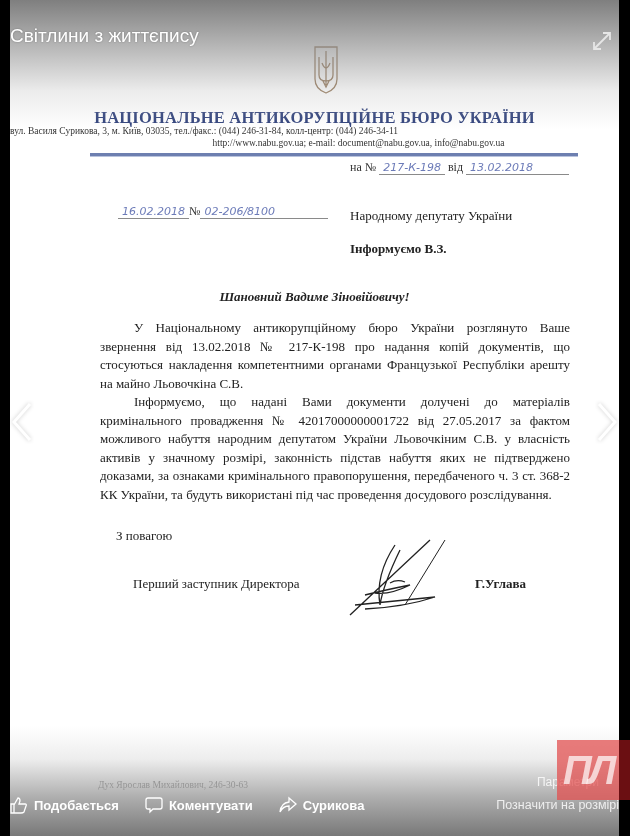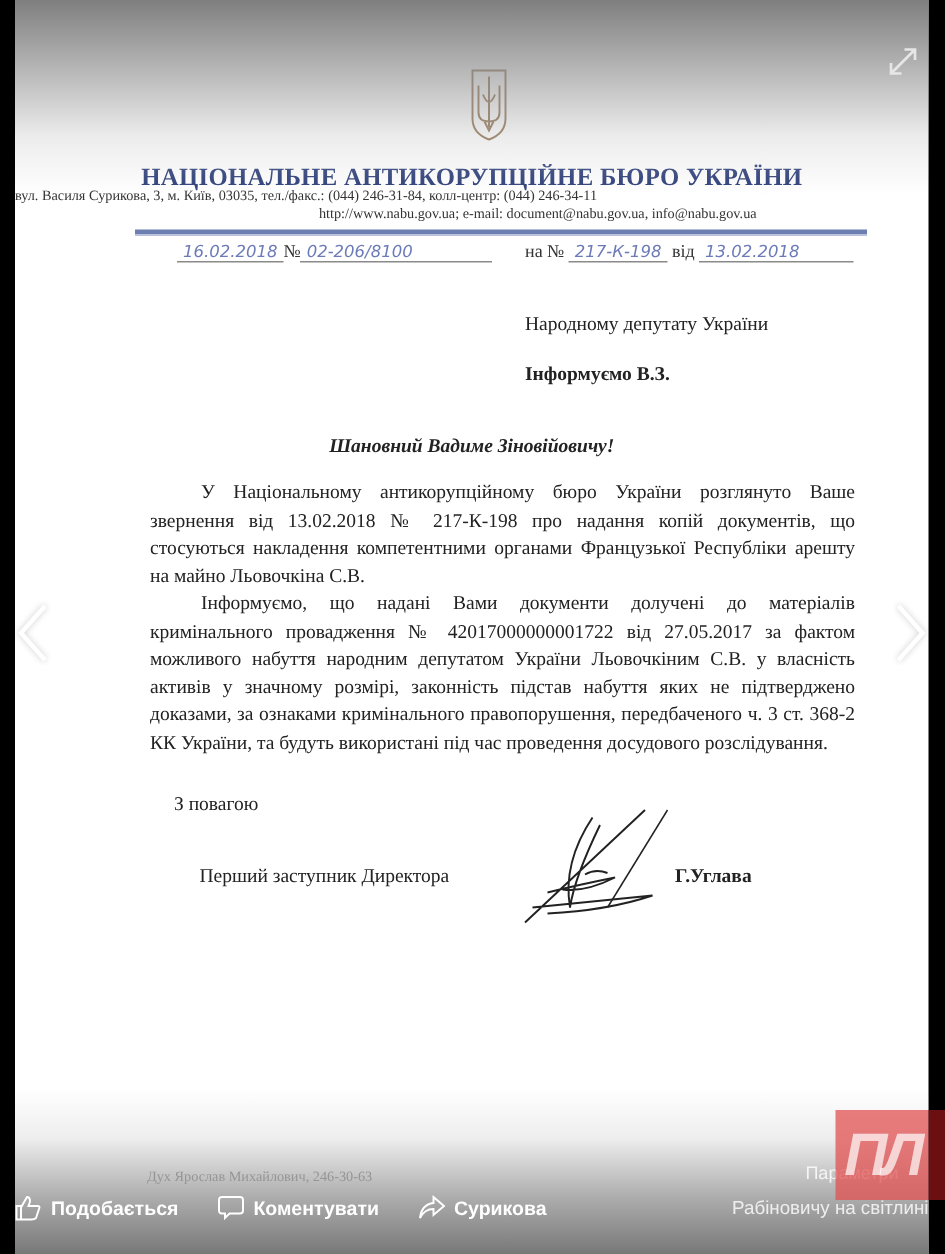--- a/index.html
+++ b/index.html
@@ -17,31 +17,31 @@
 
   
   .doc { position:absolute; left:0; top:0; width:609px; height:836px; font-family:"Liberation Serif", serif; color:#222; }
   .emblem { position:absolute; left:303px; top:45px; width:26px; height:50px; }
   .org-name { position:absolute; left:0; width:609px; top:108px; text-align:center; font-size:16.5px; font-weight:bold; color:#2d3f7a; letter-spacing:0.2px; }
   .org-addr { position:absolute; left:0; width:491px; top:126px; text-align:left; font-size:9.5px; color:#333; }
   .org-web { position:absolute; left:0; width:609px; top:138px; text-align:center; font-size:9.5px; color:#333;padding-left:44px; }
   .rule { position:absolute; left:80px; top:153px; width:488px; height:3px; background:#6d7fb0; border-bottom:1px solid #b9c3dd; }
   .reg-line { position:absolute; top:160px; font-size:12px; color:#333; }
   .hand { font-family:"DejaVu Sans", sans-serif; font-style:italic; color:#6c7bb8; font-size:11px; border-bottom:1px solid #8a8a8a; display:inline-block; padding:0 4px; }
-  .reg-left { left:108px; }
+  .reg-left { left:108px;margin-top:44px; }
   .reg-right { left:340px; }
   .addressee-1 { position:absolute; left:340px; top:208px; font-size:13px; }
   .addressee-2 { position:absolute; left:340px; top:241px; font-size:13px; font-weight:bold; }
   .salutation { position:absolute; left:0; width:609px; top:289px; text-align:center; font-size:13px; font-weight:bold; font-style:italic; }
   .body-text { position:absolute; left:90px; width:470px; font-size:13px; line-height:18.5px; text-align:justify; text-indent:34px; }
   .para-1 { top:319px; }
   .para-2 { top:393px; }
   .regards { position:absolute; left:106px; top:528px; font-size:13px; }
   .signer-title { position:absolute; left:123px; top:576px; font-size:13px; }
-  .signer-name { position:absolute; left:440px; top:576px; font-size:13px; font-weight:bold; }
+  .signer-name { position:absolute; left:465px; top:576px; font-size:13px; font-weight:bold; }
   .signature { position:absolute; left:325px; top:535px; width:130px; height:85px; }
   .executor { position:absolute; left:88px; top:780px; font-size:9.5px; color:#333; z-index:1; }
 
   
   .actions { position:absolute; left:0; top:795px; height:20px; z-index:4; display:flex; align-items:center; }
   .action { display:flex; align-items:center; color:#fff; font-size:13px; font-weight:bold; margin-right:26px; cursor:pointer; }
   .action svg { margin-right:6px; }
   .tag-link { position:absolute; right:0; top:798px; font-size:12.5px; color:#eee; z-index:4; cursor:pointer; }
   .params-link { position:absolute; right:20px; top:775px; font-size:12px; color:#f5f5f5; z-index:4; cursor:pointer; }
   .watermark { position:absolute; left:557px; top:740px; width:62px; height:60px; background:rgba(225,80,80,0.75); z-index:5; display:flex; align-items:center; justify-content:center; }
@@ -85,20 +85,21 @@
       <path d="M15 80 L95 5 M60 10 Q40 40 45 70 Q48 50 65 15 M30 60 Q50 55 75 50 Q55 60 40 58 M20 70 Q60 66 100 62 Q70 72 30 74 M55 48 Q62 44 70 47" fill="none" stroke="#222" stroke-width="1.3"></path>
       <path d="M110 5 L70 70" fill="none" stroke="#222" stroke-width="1"></path>
     </svg>
     <div class="signer-name">Г.Углава</div>
     <div class="executor">Дух Ярослав Михайлович, 246-30-63</div>
   </div>
 
   <div class="top-grad"></div>
   <div class="bottom-grad"></div>
 
+  <div class="album-title">Світлини з життєпису</div>
   <svg class="expand-icon" viewBox="0 0 22 22">
     <path d="M3 19 L19 3 M12 3 H19 V10 M3 12 V19 H10" fill="none" stroke="#e6e6e6" stroke-width="1.8"></path>
   </svg>
 
   <svg class="nav-arrow nav-prev" viewBox="0 0 24 44">
     <path d="M20 4 L4 22 L20 40" fill="none" stroke="#fff" stroke-width="3" style="filter:drop-shadow(0 0 2px rgba(0,0,0,0.2))"></path>
   </svg>
   <svg class="nav-arrow nav-next" viewBox="0 0 24 44">
     <path d="M4 4 L20 22 L4 40" fill="none" stroke="#fff" stroke-width="3" style="filter:drop-shadow(0 0 2px rgba(0,0,0,0.2))"></path>
   </svg>
@@ -117,19 +118,19 @@
       <span>Коментувати</span>
     </div>
     <div class="action">
       <svg width="18" height="18" viewBox="0 0 18 18">
         <path d="M10 2 L17 8 L10 14 V10 Q4 10 1 16 Q2 7 10 6 Z" fill="none" stroke="#fff" stroke-width="1.3"></path>
       </svg>
       <span>Сурикова</span>
     </div>
   </div>
   <div class="params-link">Параметри</div>
-  <div class="tag-link">Рабіновичу на світлині</div>
+  <div class="tag-link">Позначити на розмірі</div>
 </div>
 
 <div class="watermark">
   <span class="wm-text">ПЛ</span>
 </div>
 <div class="watermark-dark"></div>
 
 </body></html>

